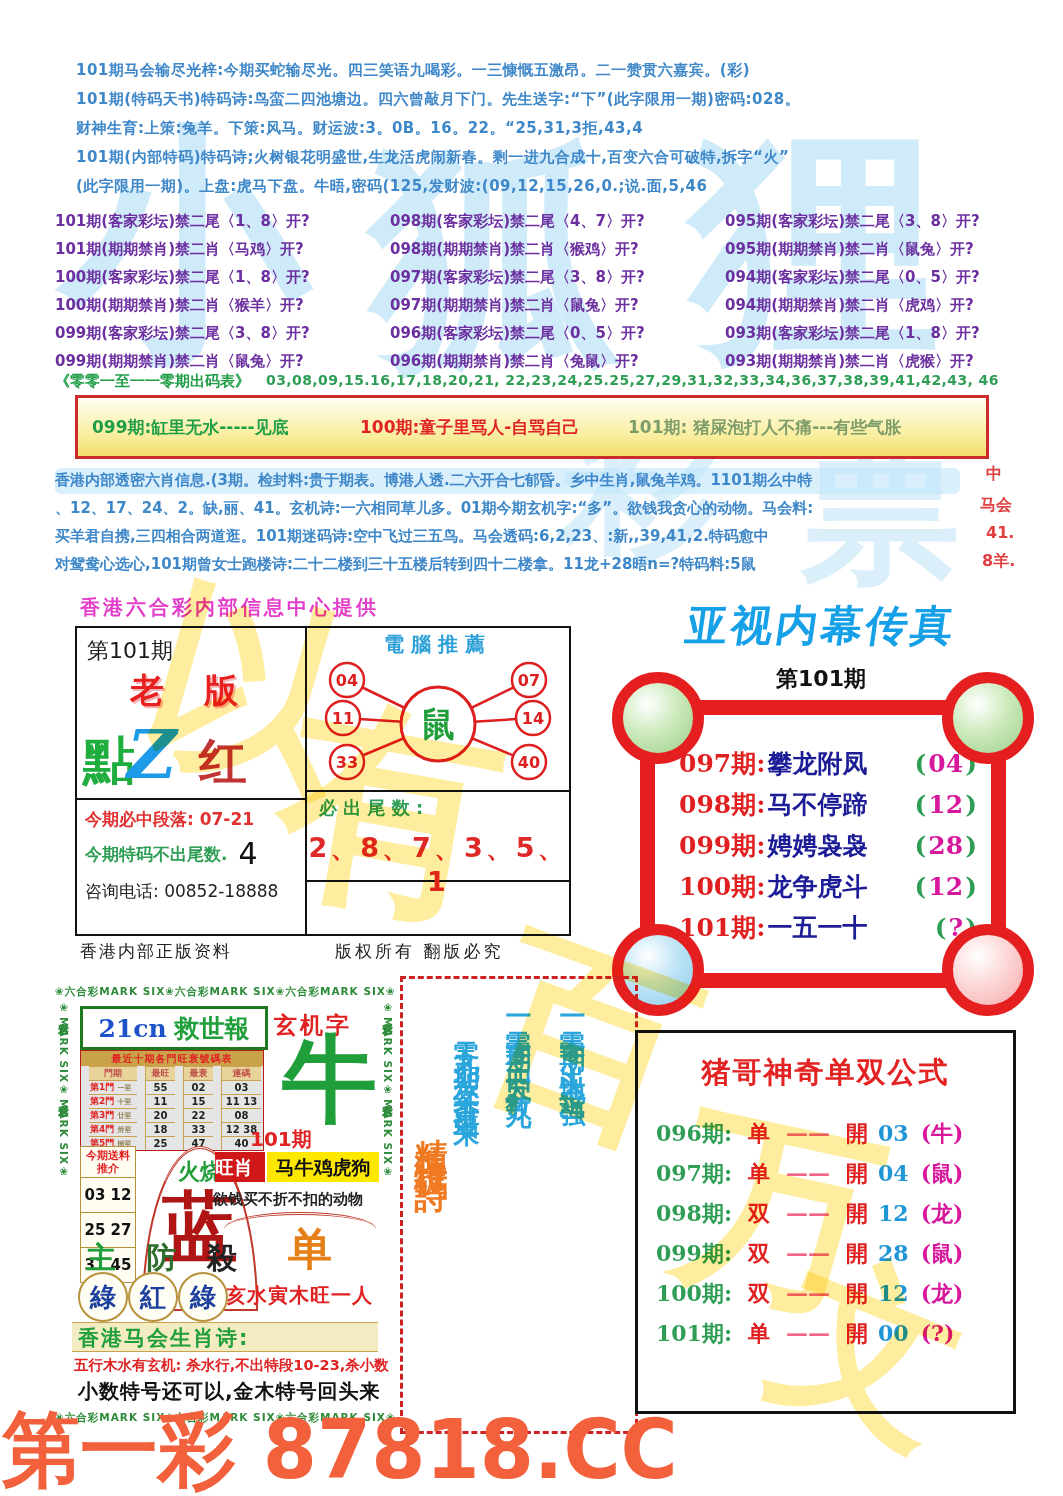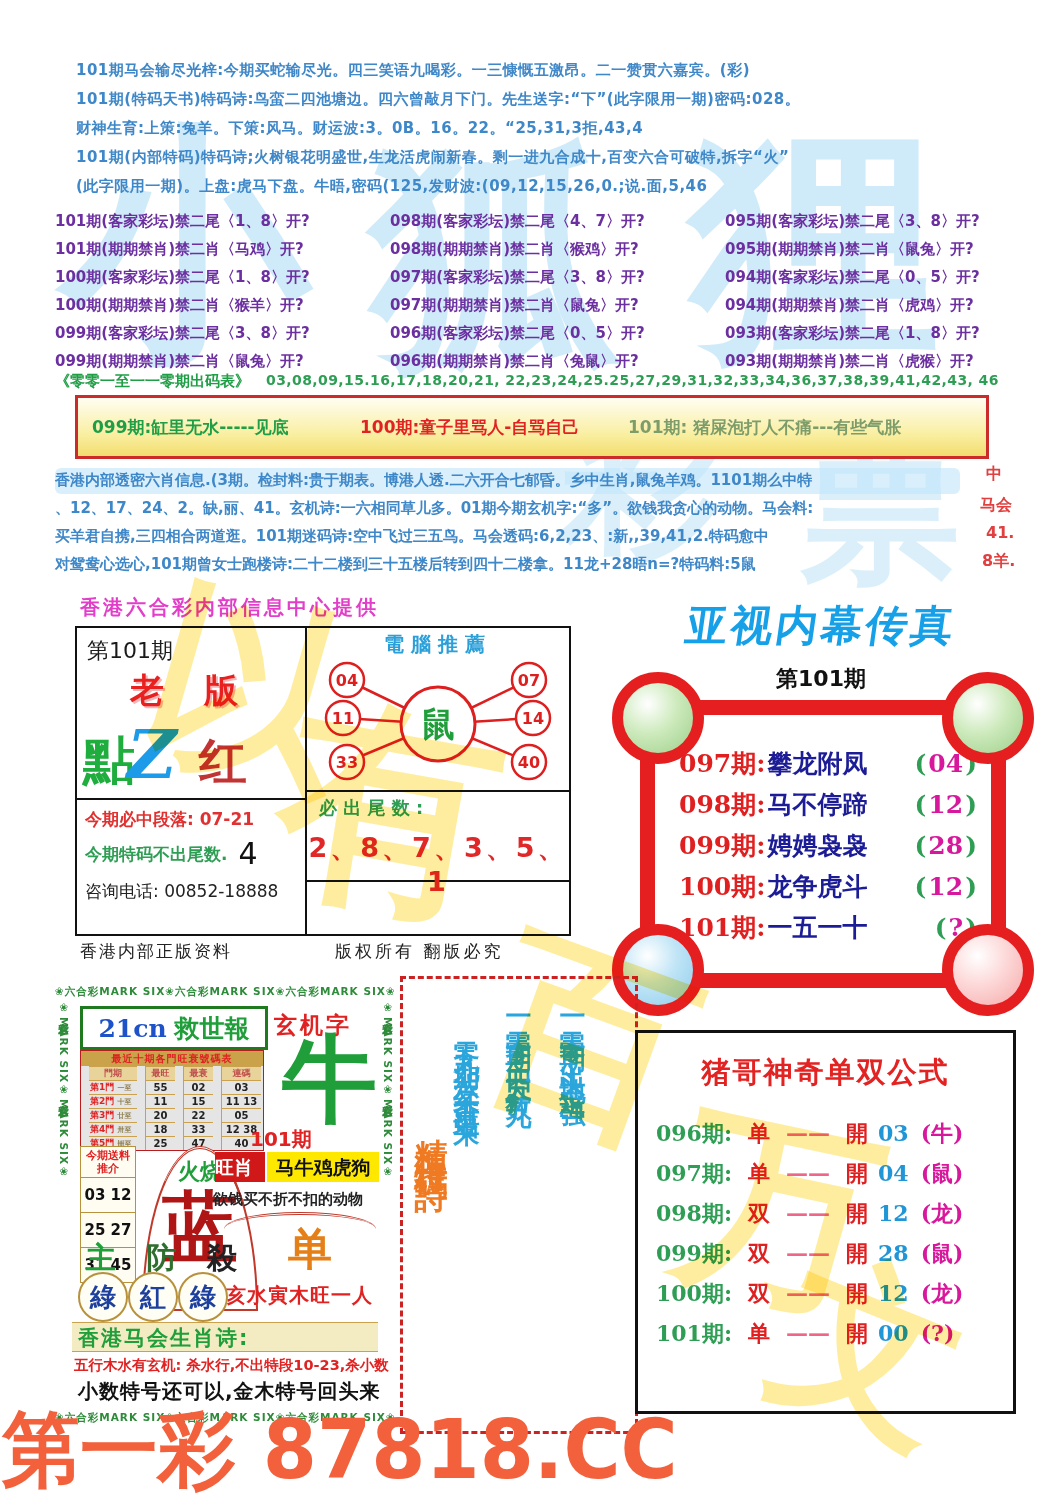--- a/index.html
+++ b/index.html
@@ -287,21 +287,21 @@
       <div class="ms-num">55</div>
       <div class="ms-num">02</div>
       <div class="ms-num">03</div>
       <div class="ms-gate"><span>第2門</span> <span class="rng">十至十九</span></div>
       <div class="ms-num">11</div>
       <div class="ms-num">15</div>
       <div class="ms-num">11 13</div>
       <div class="ms-gate"><span>第3門</span> <span class="rng">廿至廿九</span></div>
       <div class="ms-num">20</div>
       <div class="ms-num">22</div>
-      <div class="ms-num">05</div>
+      <div class="ms-num">08</div>
       <div class="ms-gate"><span>第4門</span> <span class="rng">卅至卅九</span></div>
       <div class="ms-num">18</div>
       <div class="ms-num">33</div>
       <div class="ms-num">12 38</div>
       <div class="ms-gate"><span>第5門</span> <span class="rng">卌至卌九</span></div>
       <div class="ms-num">25</div>
       <div class="ms-num">47</div>
       <div class="ms-num">40</div>
     </div>
   </div>

